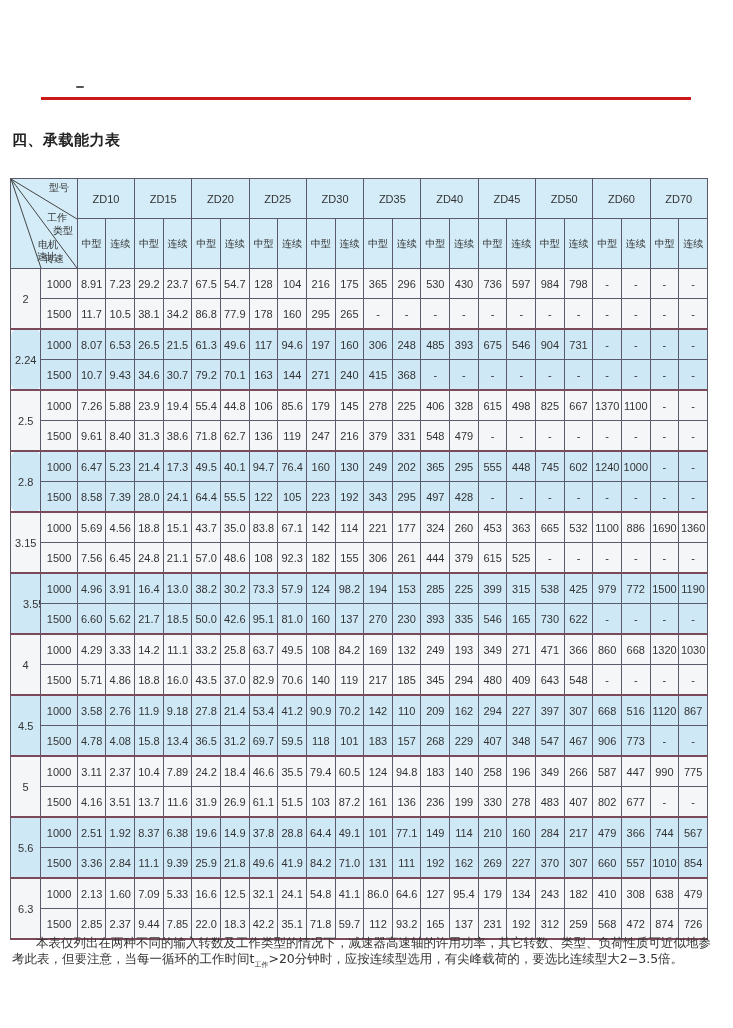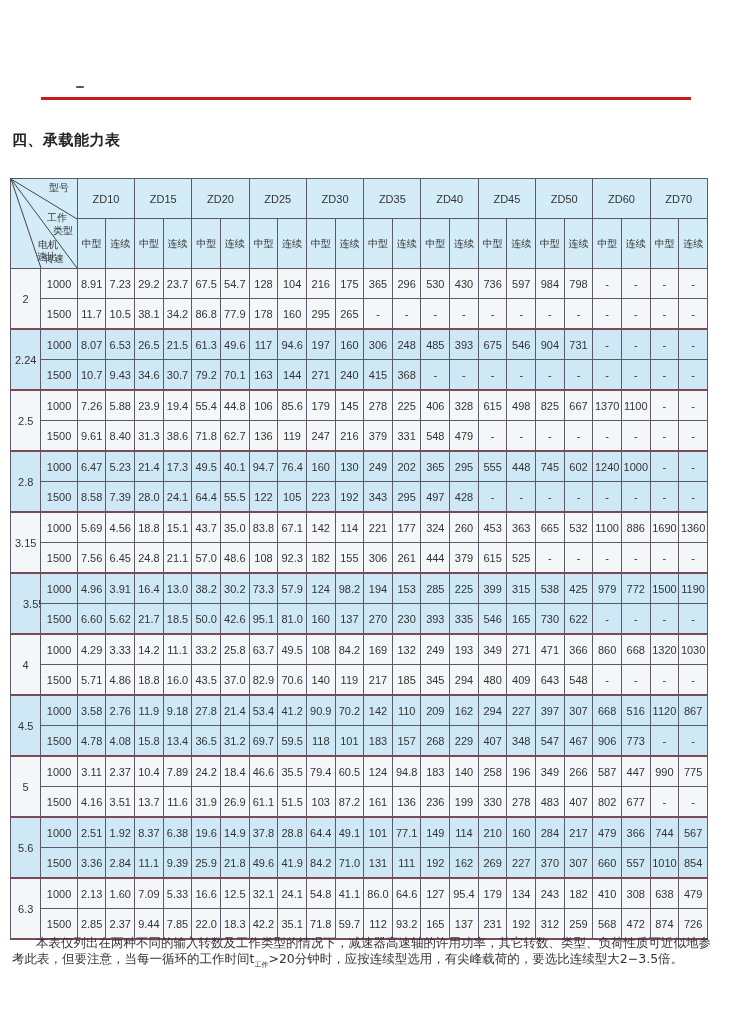--- a/index.html
+++ b/index.html
@@ -159,21 +159,21 @@
         <td>-</td>
         <td>-</td>
         <td>-</td>
         <td>-</td>
         <td>-</td>
         <td>-</td>
         <td>-</td>
         <td>-</td>
       </tr>
       <tr class="bandB">
-        <td rowspan="2" class="ratio" style="border-bottom: 2px solid rgb(122, 74, 90);">2.24</td>
+        <td rowspan="2" class="ratio" style="border-bottom: 2px solid rgb(122, 74, 90); border-radius: 7px;">2.24</td>
         <td class="rpm">1000</td>
         <td>8.07</td>
         <td>6.53</td>
         <td>26.5</td>
         <td>21.5</td>
         <td>61.3</td>
         <td>49.6</td>
         <td>117</td>
         <td>94.6</td>
         <td>197</td>
@@ -261,21 +261,21 @@
         <td>-</td>
         <td>-</td>
         <td>-</td>
         <td>-</td>
         <td>-</td>
         <td>-</td>
         <td>-</td>
         <td>-</td>
       </tr>
       <tr class="bandB">
-        <td rowspan="2" class="ratio" style="border-bottom: 2px solid rgb(122, 74, 90);">2.8</td>
+        <td rowspan="2" class="ratio" style="border-bottom: 2px solid rgb(122, 74, 90); border-radius: 7px;">2.8</td>
         <td class="rpm">1000</td>
         <td>6.47</td>
         <td>5.23</td>
         <td>21.4</td>
         <td>17.3</td>
         <td>49.5</td>
         <td>40.1</td>
         <td>94.7</td>
         <td>76.4</td>
         <td>160</td>

